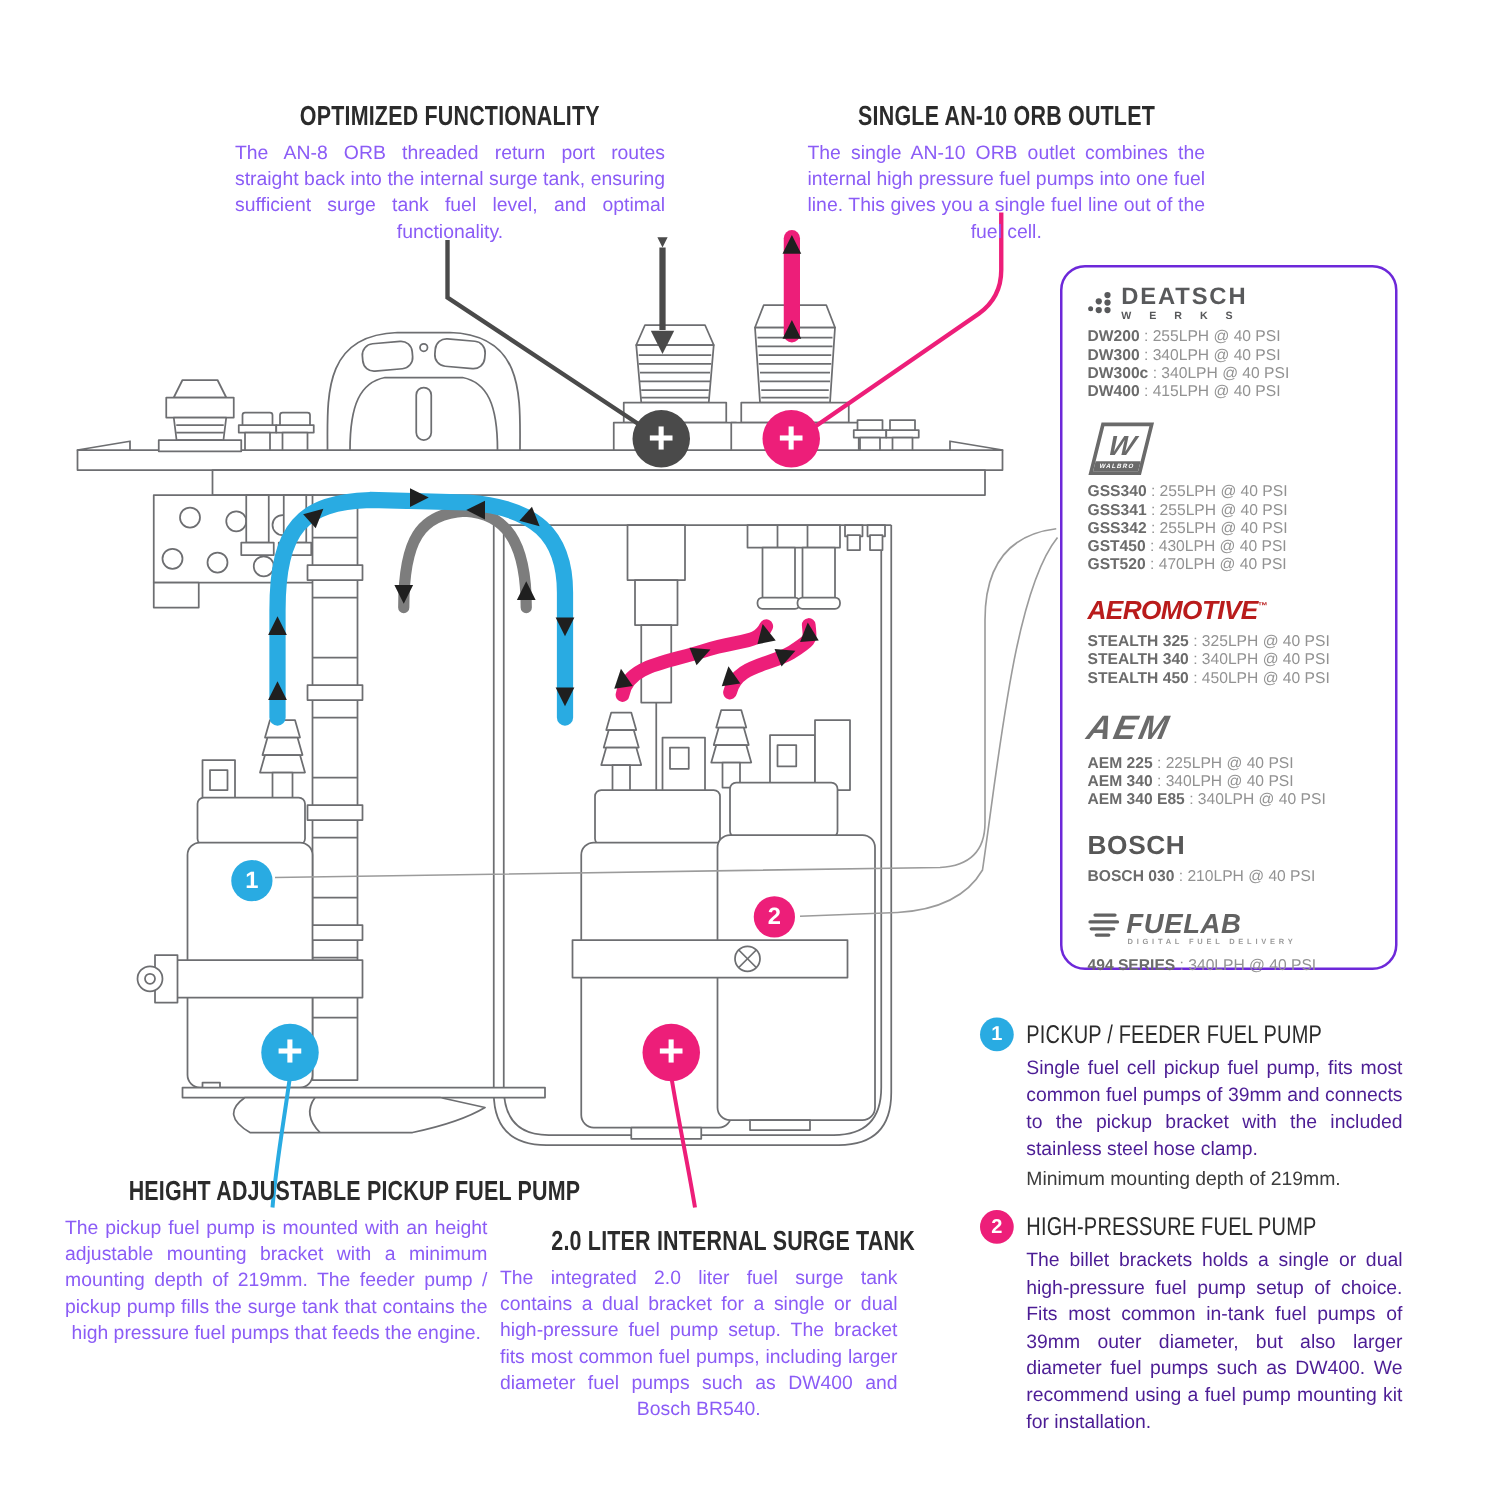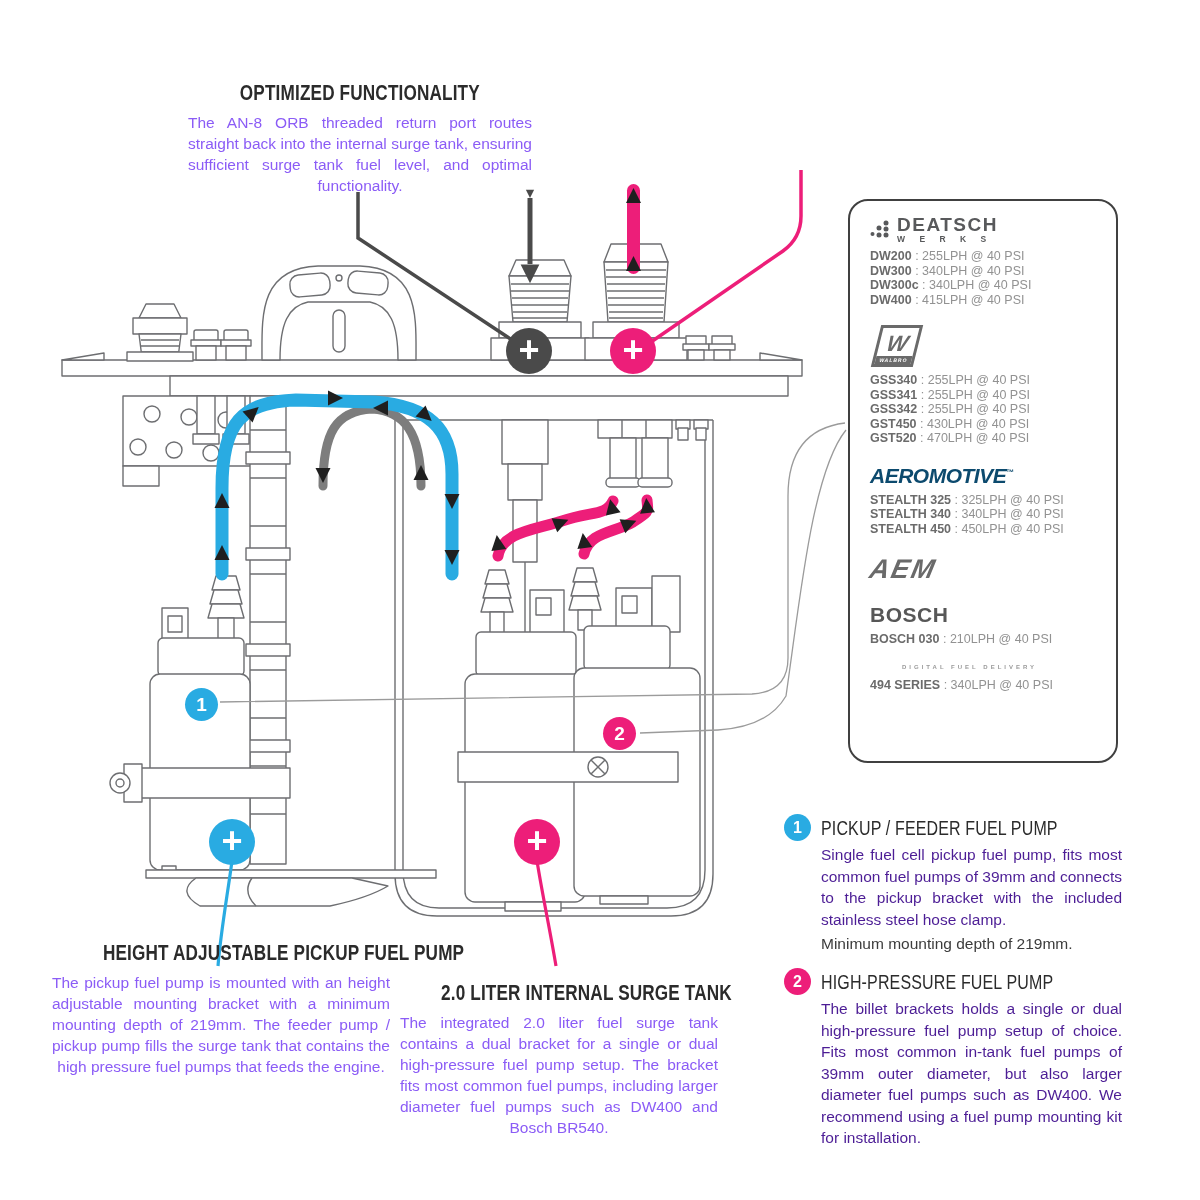--- a/index.html
+++ b/index.html
@@ -17,33 +17,33 @@
   .callout p{margin:0;font-size:15.5px;line-height:21px;text-align:justify;text-align-last:center;color:#8b5cf6;}
 
   
   .plus{position:absolute;width:46px;height:46px;border-radius:50%;display:flex;align-items:center;
         justify-content:center;color:#fff;font-size:36px;font-weight:bold;line-height:1;padding-bottom:3px;box-sizing:border-box;}
   .badge{position:absolute;width:33px;height:33px;border-radius:50%;display:flex;align-items:center;
          justify-content:center;color:#fff;font-size:19px;font-weight:bold;}
   .bg-dark{background:#4a4a4a;} .bg-pink{background:#ED1E79;} .bg-blue{background:#29ABE2;}
 
   
-  .panel{position:absolute;left:848px;top:199px;width:270px;height:564px;border:2px solid #404040;
+  .panel{position:absolute;left:848px;top:212px;width:270px;height:564px;border:2px solid #6d28d9;
          border-radius:20px;box-sizing:border-box;padding:15px 14px 0 20px;background:#fff;}
   .panel section{margin-bottom:18px;}
   .panel ul{list-style:none;margin:5px 0 0;padding:0;font-size:12.5px;line-height:14.5px;color:#929292;}
   .panel li b{color:#6b6b6b;}
   .dw-logo{display:flex;align-items:center;gap:7px;color:#58595b;}
   .dw-main{font-size:19px;font-weight:bold;letter-spacing:1.5px;line-height:18px;}
   .dw-sub{font-size:8.5px;font-weight:bold;letter-spacing:6px;line-height:10px;}
   .walbro{width:42px;height:42px;border:3px solid #6a6a6a;transform:skewX(-14deg);display:flex;flex-direction:column;
           align-items:center;justify-content:flex-end;margin:2px 0 6px 6px;box-sizing:border-box;}
   .walbro-w{font-weight:bold;font-style:italic;font-size:22px;color:#6a6a6a;line-height:24px;}
   .walbro-band{background:#6a6a6a;color:#fff;font-size:5px;letter-spacing:1px;font-weight:bold;width:100%;text-align:center;padding:1px 0;}
-  .aero{font-style:italic;font-weight:bold;font-size:21px;color:#0c4a6e;letter-spacing:-0.5px;}
+  .aero{font-style:italic;font-weight:bold;font-size:21px;color:#b91c1c;letter-spacing:-0.5px;}
   .aero sup{font-size:8px;font-style:normal;}
   .aem{font-style:italic;font-weight:bold;font-size:27px;color:#6a6a6a;transform:skewX(-12deg);letter-spacing:2px;display:inline-block;}
   .bosch{font-weight:bold;font-size:21px;color:#575757;letter-spacing:0.5px;}
   .fuelab{display:flex;align-items:center;gap:5px;}
   .fuelab-text{font-style:italic;font-weight:bold;font-size:22px;color:#626262;letter-spacing:0.5px;}
   .fuelab-tag{font-size:6px;letter-spacing:3px;color:#9a9a9a;margin:-1px 0 0 32px;font-weight:bold;}
 
   
   .legend{position:absolute;width:338px;}
   .legend-head{display:flex;align-items:center;gap:10px;margin-bottom:3px;}
@@ -306,20 +306,24 @@
   <div class="plus bg-blue" style="left:209px;top:819px;">+</div>
   <div class="plus bg-pink" style="left:514px;top:819px;">+</div>
   <div class="badge bg-blue" style="left:185px;top:688px;">1</div>
   <div class="badge bg-pink" style="left:603px;top:717px;">2</div>
 
   <div class="callout" style="left:188px;top:80px;width:344px;">
     <div class="ctitle"><span class="cond">OPTIMIZED FUNCTIONALITY</span></div>
     <p>The AN-8 ORB threaded return port routes straight back into the internal surge tank, ensuring sufficient surge tank fuel level, and optimal functionality.</p>
   </div>
 
+  <div class="callout" style="left:646px;top:80px;width:318px;">
+    <div class="ctitle"><span class="cond">SINGLE AN-10 ORB OUTLET</span></div>
+    <p>The single AN-10 ORB outlet combines the internal high pressure fuel pumps into one fuel line. This gives you a single fuel line out of the fuel cell.</p>
+  </div>
 
   <div class="callout" style="left:52px;top:940px;width:338px;">
     <div class="ctitle"><span class="cond">HEIGHT ADJUSTABLE PICKUP FUEL PUMP</span></div>
     <p>The pickup fuel pump is mounted with an height adjustable mounting bracket with a minimum mounting depth of 219mm. The feeder pump / pickup pump fills the surge tank that contains the high pressure fuel pumps that feeds the engine.</p>
   </div>
 
   <div class="callout" style="left:400px;top:980px;width:318px;">
     <div class="ctitle"><span class="cond">2.0 LITER INTERNAL SURGE TANK</span></div>
     <p>The integrated 2.0 liter fuel surge tank contains a dual bracket for a single or dual high-pressure fuel pump setup. The bracket fits most common fuel pumps, including larger diameter fuel pumps such as DW400 and Bosch BR540.</p>
   </div>
@@ -369,30 +373,46 @@
       <div class="aero"><span>AEROMOTIVE</span><sup>™</sup></div>
       <ul class="models">
         <li><b>STEALTH 325</b><span> : </span><span>325LPH @ 40 PSI</span></li>
         <li><b>STEALTH 340</b><span> : </span><span>340LPH @ 40 PSI</span></li>
         <li><b>STEALTH 450</b><span> : </span><span>450LPH @ 40 PSI</span></li>
       </ul>
     </section>
 
     <section>
       <div class="aem">AEM</div>
+      <ul class="models">
+        <li><b>AEM 225</b><span> : </span><span>225LPH @ 40 PSI</span></li>
+        <li><b>AEM 340</b><span> : </span><span>340LPH @ 40 PSI</span></li>
+        <li><b>AEM 340 E85</b><span> : </span><span>340LPH @ 40 PSI</span></li>
+      </ul>
     </section>
 
     <section>
       <div class="bosch">BOSCH</div>
       <ul class="models">
         <li><b>BOSCH 030</b><span> : </span><span>210LPH @ 40 PSI</span></li>
       </ul>
     </section>
 
     <section style="margin-bottom:0;">
+      <div class="fuelab">
+        <svg width="26" height="22" viewBox="0 0 26 22">
+          <g stroke="#626262" stroke-width="2.6" fill="none" stroke-linecap="round">
+            <path d="M6,4 H22"></path>
+              <path d="M2,9.5 H24"></path>
+              <path d="M3,15 H21"></path>
+              <path d="M7,20 H17"></path>
+          </g>
+        </svg>
+        <div class="fuelab-text">FUELAB</div>
+      </div>
       <div class="fuelab-tag">DIGITAL FUEL DELIVERY</div>
       <ul class="models" style="margin-top:8px;">
         <li><b>494 SERIES</b><span> : </span><span>340LPH @ 40 PSI</span></li>
       </ul>
     </section>
   </div>
 
   <div class="legend" style="left:784px;top:814px;">
     <div class="legend-head">
       <div class="legend-badge bg-blue">1</div>

